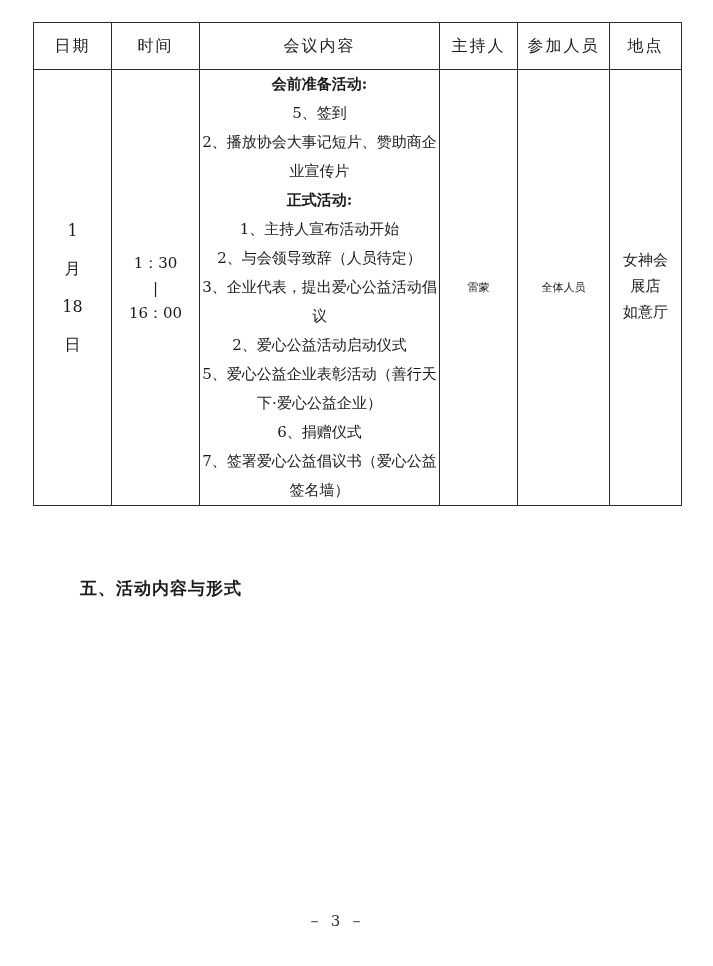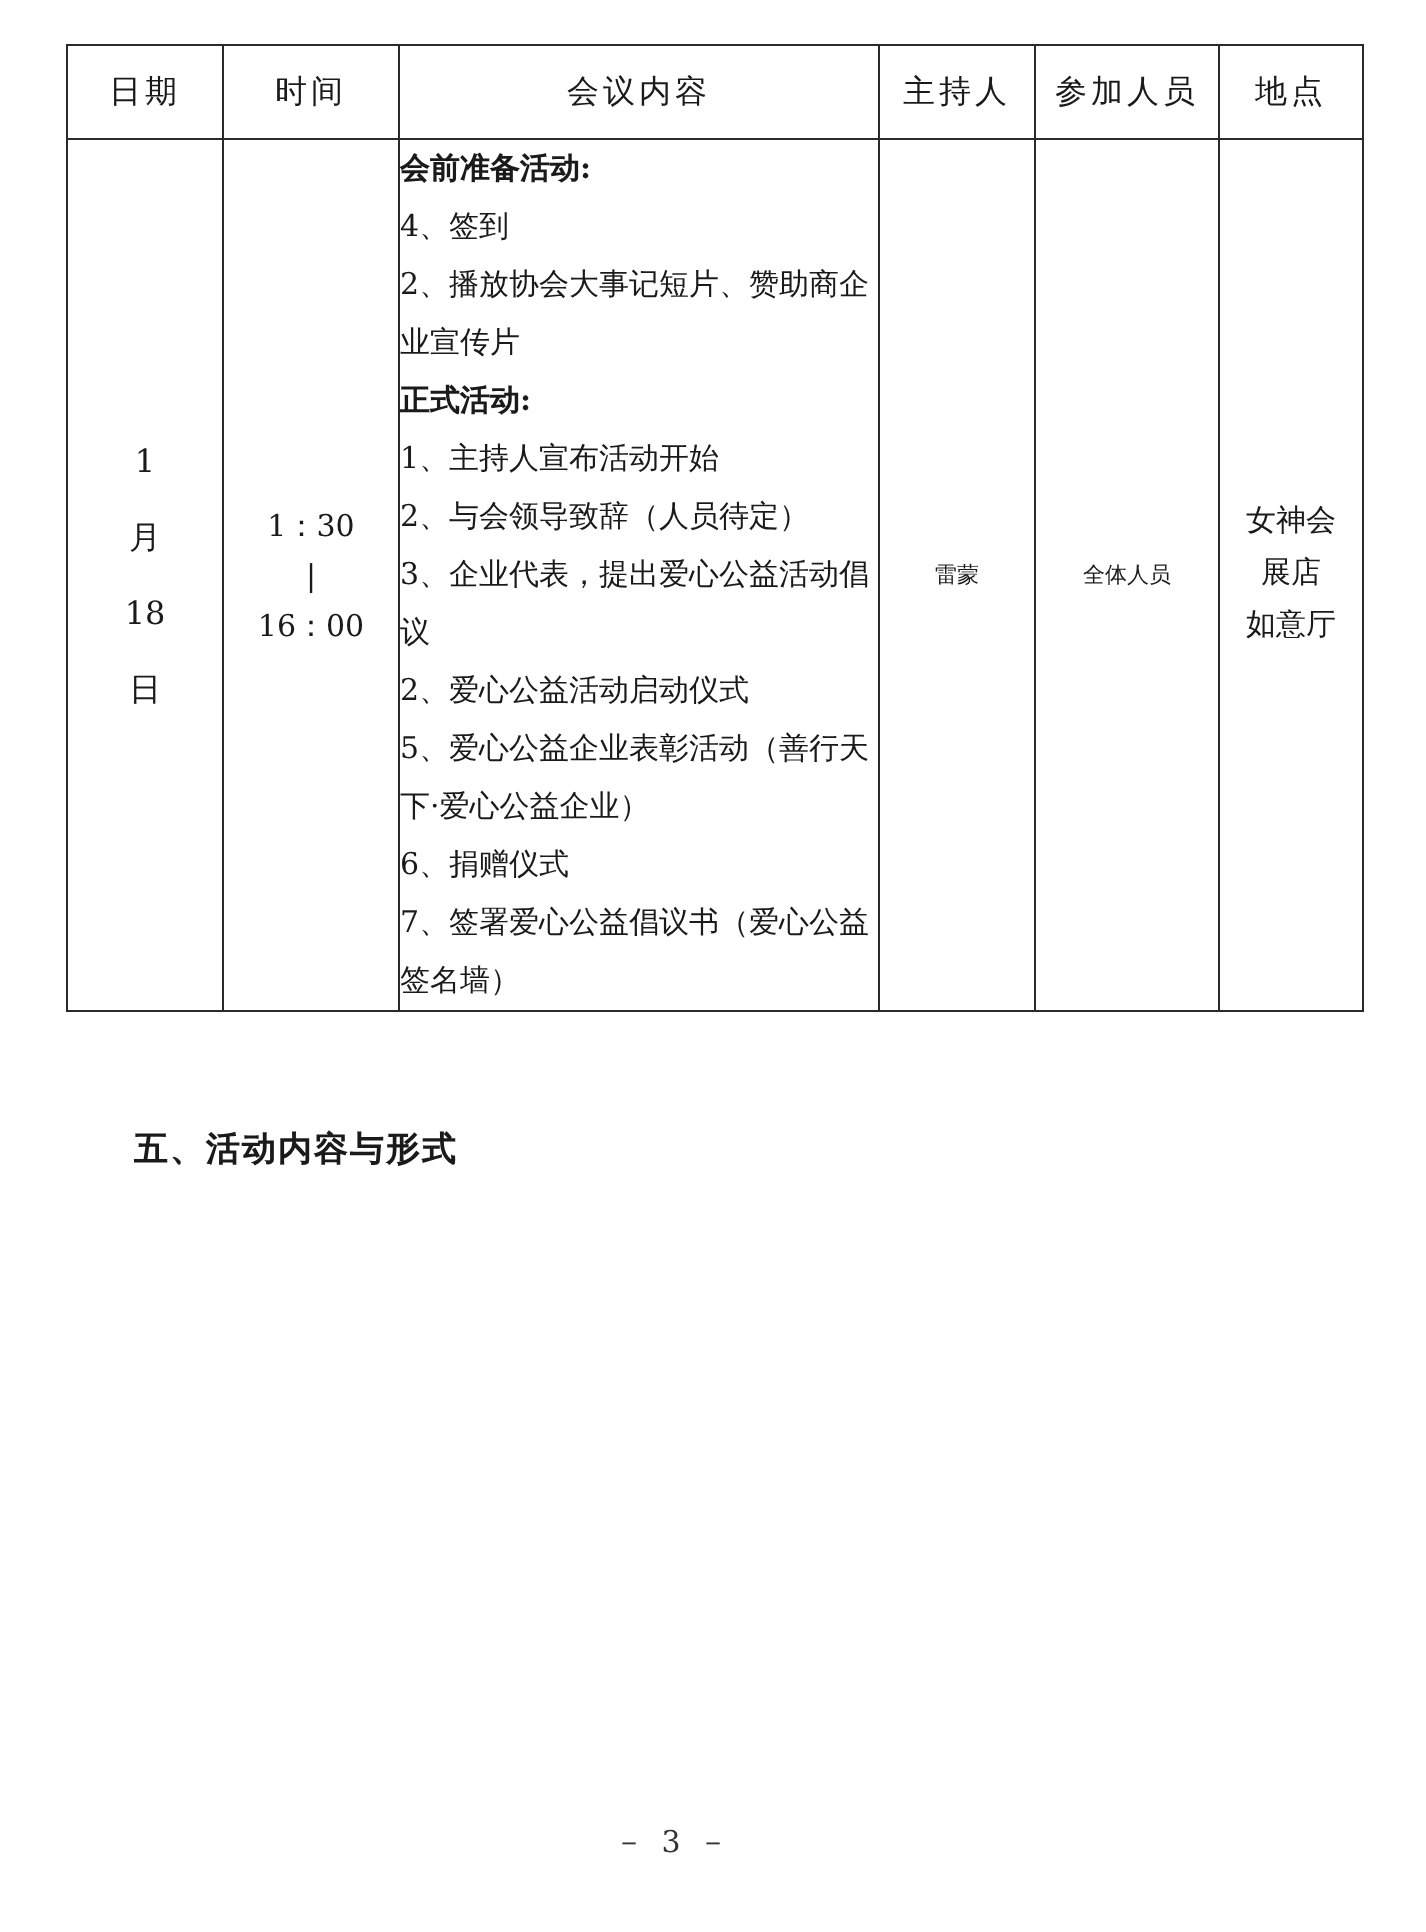--- a/index.html
+++ b/index.html
@@ -70,21 +70,21 @@
   .cell-time .dash {
     display: block;
     font-size: 15px;
     line-height: 20px;
   }
 
   .cell-content {
     font-size: 15px;
     line-height: 29px;
     padding: 18px 10px 18px 14px;
-    text-align: left;
+    text-align: center;
   }
   .cell-content .b {
     font-weight: bold;
   }
   .cell-content p {
     margin: 0;
     text-indent: 0;
   }
 
   .cell-mid {
@@ -101,21 +101,22 @@
   
   .body-text {
     position: absolute;
     left: 33px;
     top: 555px;
     width: 648px;
     font-size: 17px;
     line-height: 41px;
   }
   .body-text p {
-    margin: 0;
+    margin: 13px;
+    font-family: Liberation Serif, serif;
   }
   .p-head {
     font-weight: bold;
     text-indent: 2em;
     letter-spacing: 1px;
   }
   .p-ind {
     text-indent: 2em;
   }
   .p-bold-ind {
@@ -170,21 +171,21 @@
           <div>18</div>
           <div>日</div>
         </td>
         <td class="cell-time">
           <div>1：30</div>
           <span class="dash">|</span>
           <div>16：00</div>
         </td>
         <td class="cell-content">
           <p class="b">会前准备活动:</p>
-          <p>4、签到</p>
+          <p>5、签到</p>
           <p>2、播放协会大事记短片、赞助商企业宣传片</p>
           <p class="b">正式活动:</p>
           <p>1、主持人宣布活动开始</p>
           <p>2、与会领导致辞（人员待定）</p>
           <p>3、企业代表，提出爱心公益活动倡议</p>
           <p>2、爱心公益活动启动仪式</p>
           <p>5、爱心公益企业表彰活动（善行天下·爱心公益企业）</p>
           <p>6、捐赠仪式</p>
           <p>7、签署爱心公益倡议书（爱心公益签名墙）</p>
         </td>

